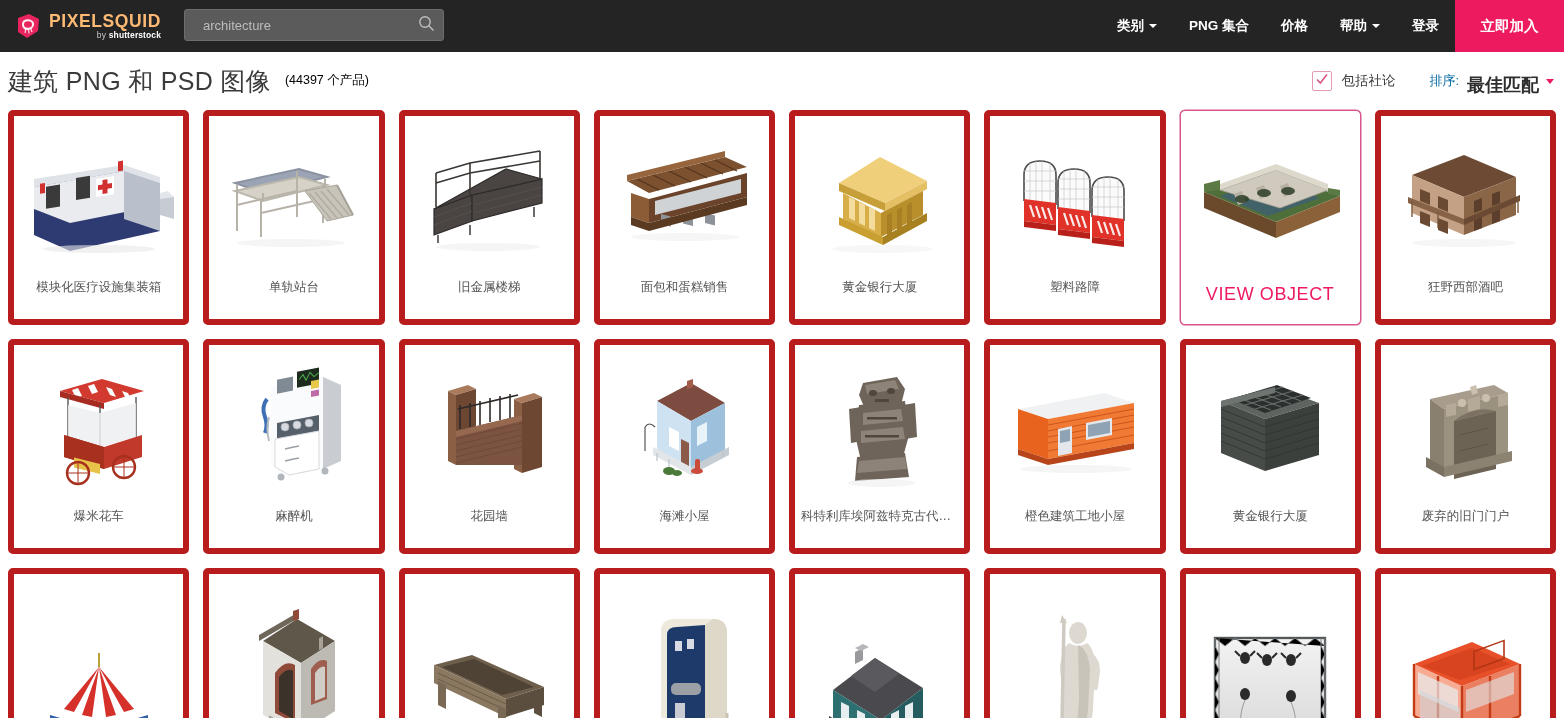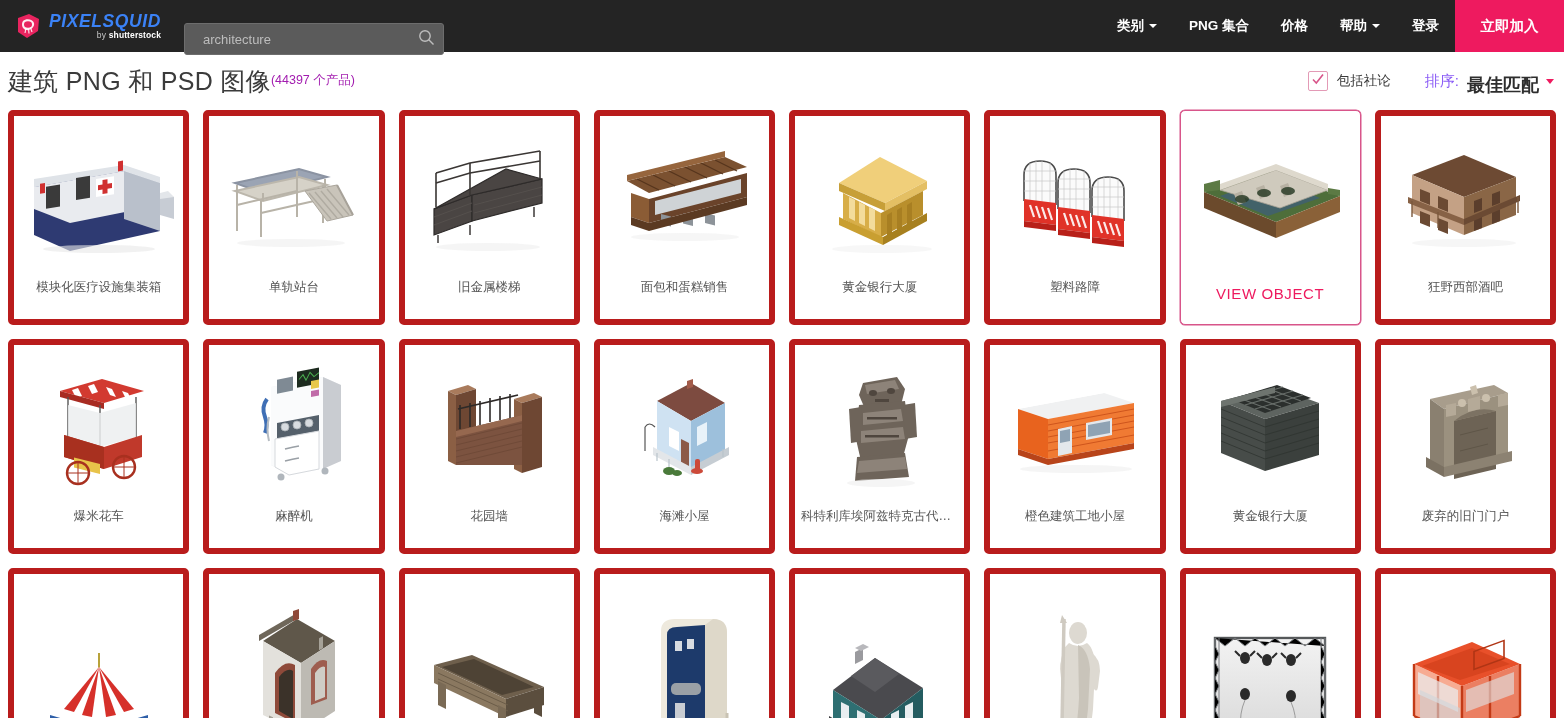--- a/index.html
+++ b/index.html
@@ -28,39 +28,38 @@
     height: 40px;
   }
   .squid-mark {
     width: 28px; height: 28px;
     flex: 0 0 28px;
     position: relative;
     margin-right: 7px;
   }
   .brand-text { display: flex; flex-direction: column; justify-content: center; }
   .brand-main {
-    color: #3b82f6;
+    color: #fdba74;
     font-size: 17.5px;
     font-weight: bold;
     letter-spacing: 0.6px;
     line-height: 18px;
-    font-style: italic;
   }
   .brand-sub {
     color: #c9c9c9;
     font-size: 8.5px;
     line-height: 11px;
     text-align: right;
     letter-spacing: 0.2px;
   }
   .brand-sub b { color: #ffffff; font-weight: bold; letter-spacing: 0.1px; }
 
   .searchbox {
     position: absolute;
-    left: 184px; top: 23px;
+    left: 184px; top: 9px;
     width: 260px; height: 32px;
     background: #5b5b5b;
     border: 1px solid #6d6d6d;
     border-radius: 3px;
     display: flex;
     align-items: center;
   }
   .searchbox input {
     flex: 1;
     background: transparent;
@@ -128,39 +127,40 @@
   }
   .page-title {
     font-size: 25px;
     color: #3b3b3b;
     font-weight: normal;
     letter-spacing: 0.3px;
     text-align: right;
   }
   .product-count {
     font-size: 12.5px;
-    color: #a21caf;
+    color: #000000;
+    margin-left: 14px;
     padding-bottom: 2px;
   }
   .filters {
     position: absolute;
     right: 10px; top: 0; height: 58px;
     display: flex; align-items: center;
   }
   .chk-wrap { display: flex; align-items: center; cursor: pointer; margin-left: 48px; }
   .chk-box {
     width: 20px; height: 20px;
     border: 1.5px solid #e39ab6;
     border-radius: 2px;
     background: #ffffff;
     display: flex; align-items: center; justify-content: center;
   }
   .chk-label { font-size: 13.5px; color: #3b3b3b; margin-left: 9px; }
   .sort-wrap { display: flex; align-items: center; margin-left: 34px; cursor: pointer; }
-  .sort-label { font-size: 15px; color: #8b5cf6; }
+  .sort-label { font-size: 13px; color: #0369a1; }
   .sort-value { font-size: 18px; color: #2e2e2e; font-weight: bold; margin-left: 8px; margin-top: 7px; }
   .caret-pink {
     display: inline-block;
     margin-left: 7px;
     width: 0; height: 0;
     border-left: 4.5px solid transparent;
     border-right: 4.5px solid transparent;
     border-top: 5px solid #ee1a5f;
   }
 
@@ -205,21 +205,21 @@
     text-align: center;
     padding: 0 6px 24px 6px;
     line-height: 16px;
     white-space: nowrap;
     overflow: hidden;
     text-overflow: ellipsis;
     max-width: 100%;
   }
   .card-label.view-object {
     color: #ee1a5f;
-    font-size: 15px;
+    font-size: 18px;
     letter-spacing: 0.6px;
     padding-bottom: 22px;
   }
 </style>
 </head>
 <body>
 
 <div class="topbar">
 
   <div class="brand">

